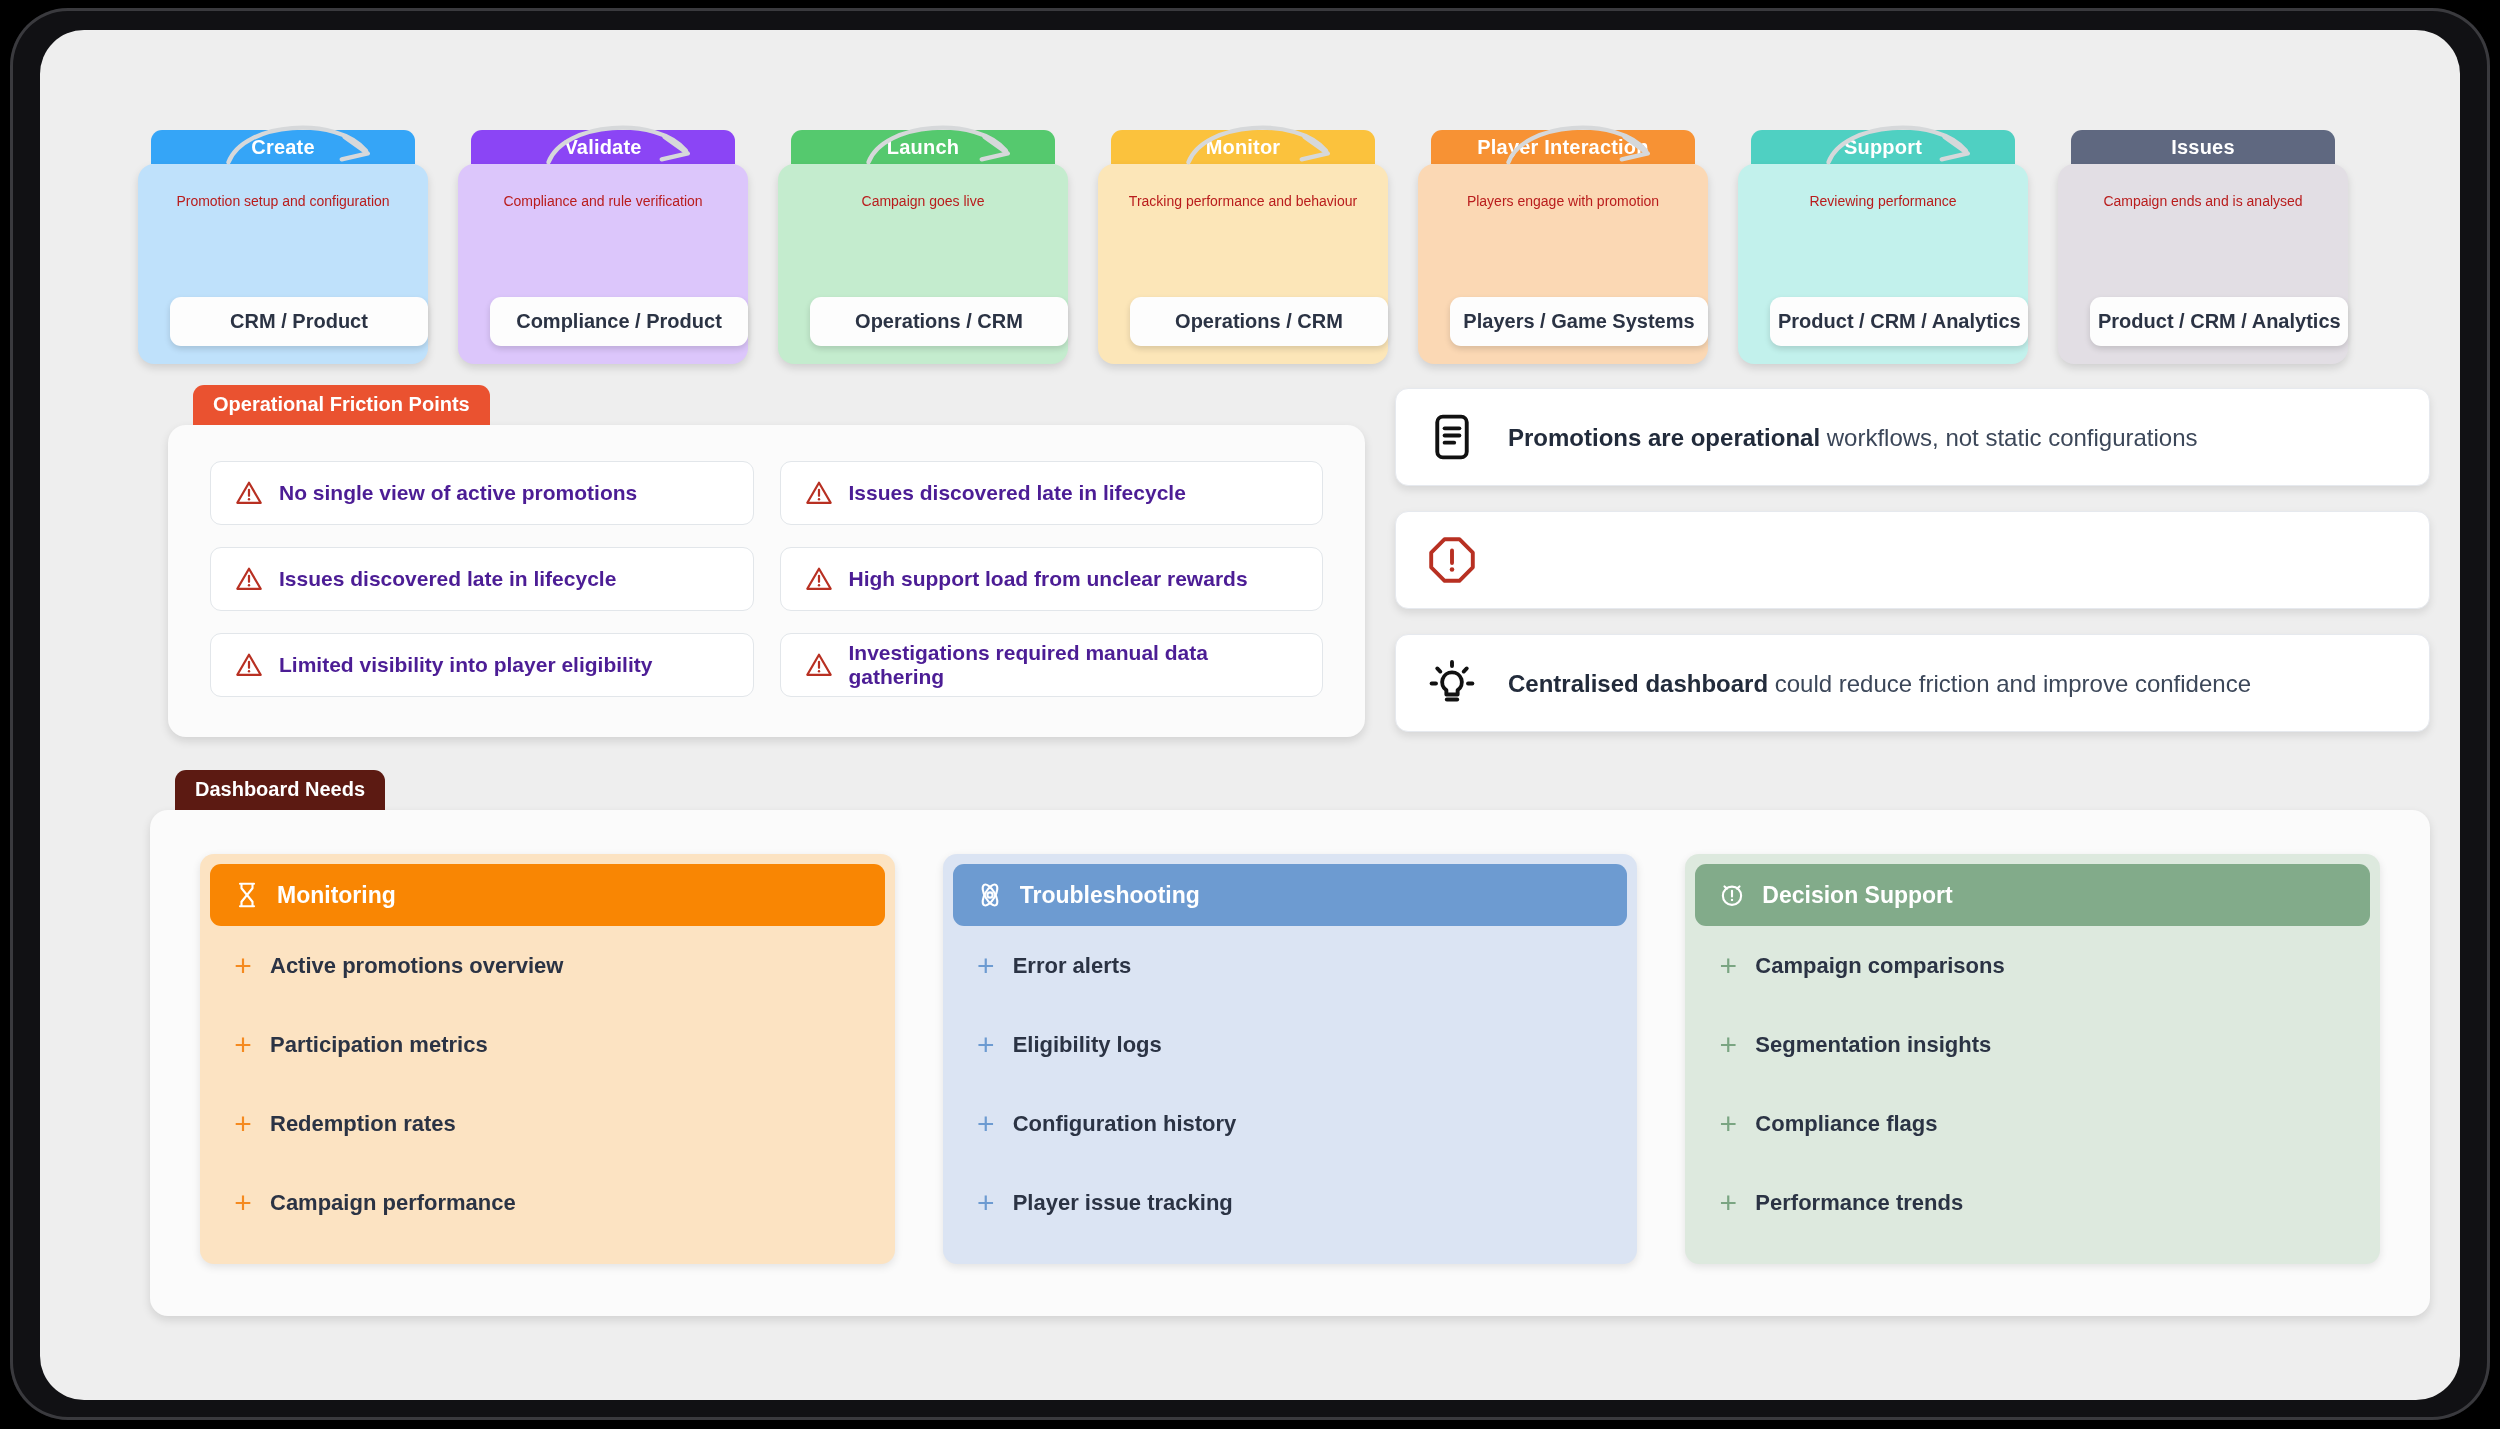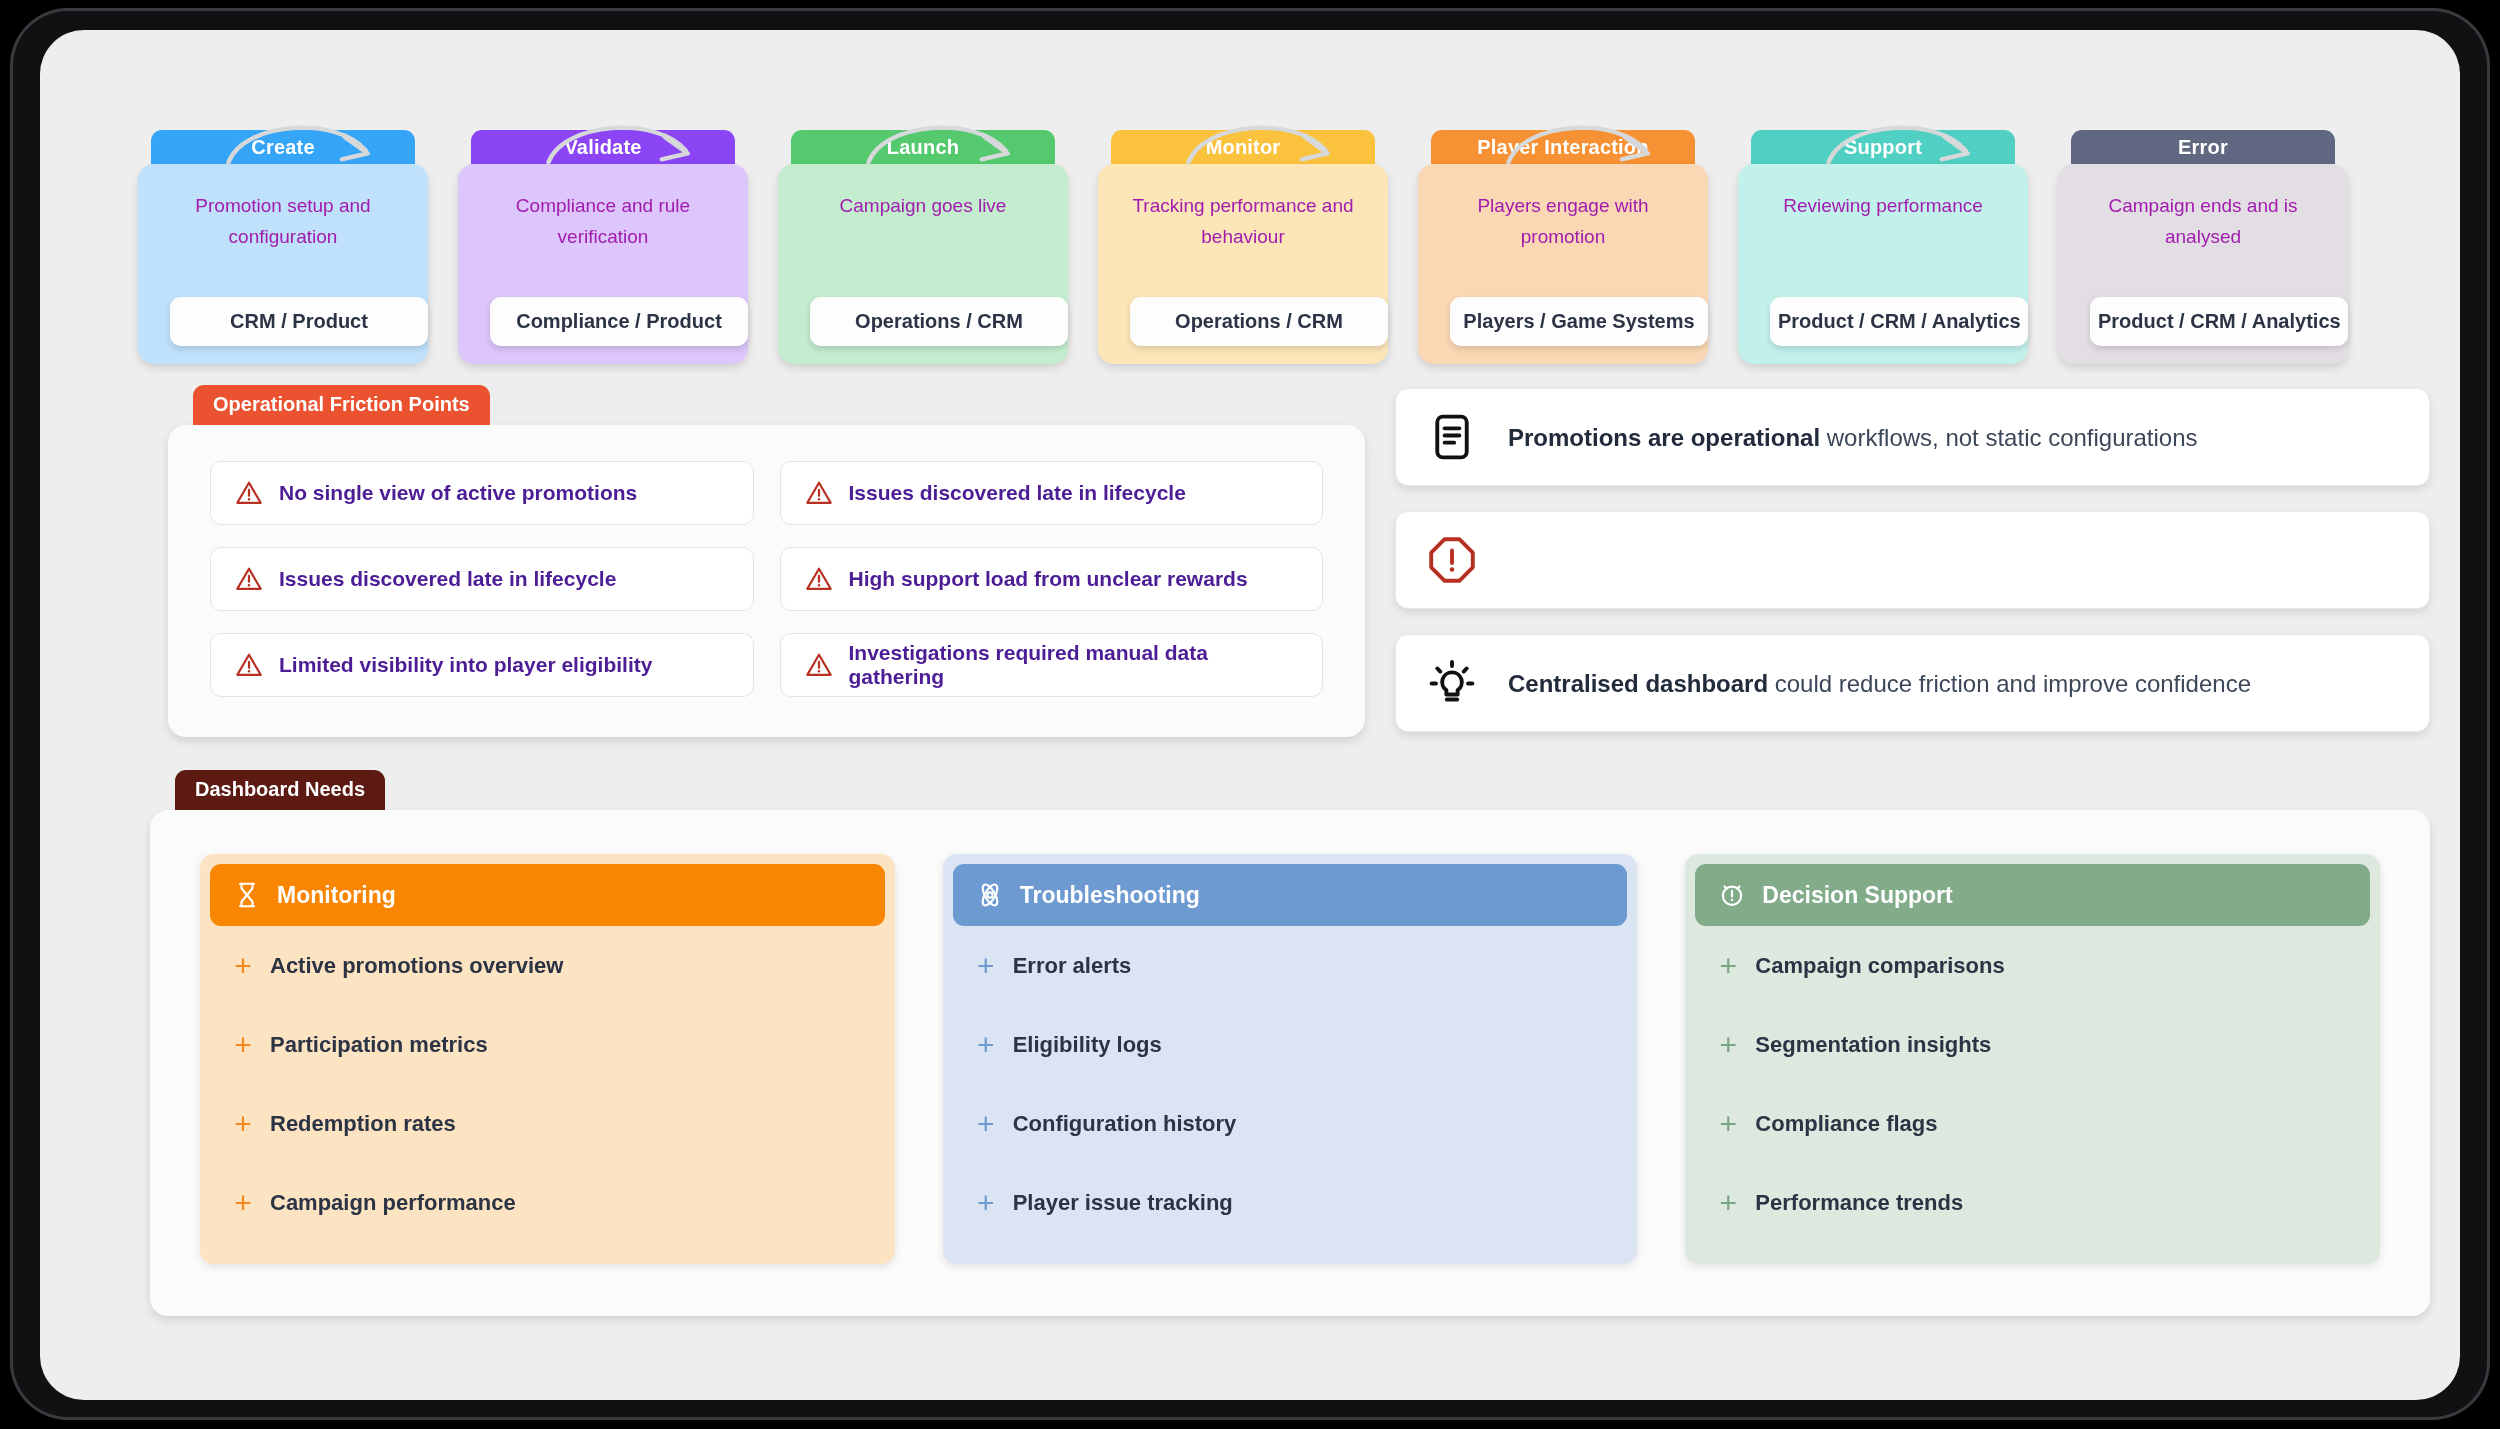--- a/index.html
+++ b/index.html
@@ -58,23 +58,23 @@
     position: relative;
     height: 200px;
     border-radius: 16px;
     padding: 26px 16px 18px;
     display: flex;
     flex-direction: column;
     align-items: center;
     box-shadow: 0 4px 9px rgba(0,0,0,.13);
   }
   .stage-desc {
-    font-size: 19px;
-    line-height: 31px;
-    color: #a21caf;
+    font-size: 14px;
+    line-height: 22px;
+    color: #b91c1c;
     text-align: center;
     min-height: 54px;
   }
   .stage-owner {
     margin-top: auto;
     width: 100%;
     background: #fdfdfd;
     border-radius: 11px;
     padding: 13px 8px;
     text-align: center;
@@ -282,21 +282,21 @@
           <div class="stage-body" style="background: rgb(194, 241, 236);">
             <div class="stage-desc">Reviewing performance</div>
             <div class="stage-owner">Product / CRM / Analytics</div>
           </div>
         </div>
         <svg width="170" height="62" viewBox="0 0 170 62" class="arrow-svg" style="left: 1680px;">
           <path d="M8 56 C 24 14, 120 8, 150 44" fill="none" stroke="#d6d8da" stroke-width="4.5" stroke-linecap="round"></path>
           <path d="M128 30 L152 47 L125 53" fill="none" stroke="#d6d8da" stroke-width="4.5" stroke-linecap="round" stroke-linejoin="round"></path>
         </svg>
         <div class="stage" style="left: 1920px; width: 290px;">
-          <div class="stage-head" style="background: rgb(95, 104, 128);">Error</div>
+          <div class="stage-head" style="background: rgb(95, 104, 128);">Issues</div>
           <div class="stage-body" style="background: rgb(226, 222, 228);">
             <div class="stage-desc">Campaign ends and is analysed</div>
             <div class="stage-owner">Product / CRM / Analytics</div>
           </div>
         </div>
       </div>
 
     <div class="friction-wrap">
       <div class="tab-label" id="friction-tab" style="background: rgb(234, 82, 48);">Operational Friction Points</div>
       <div class="panel-card">

